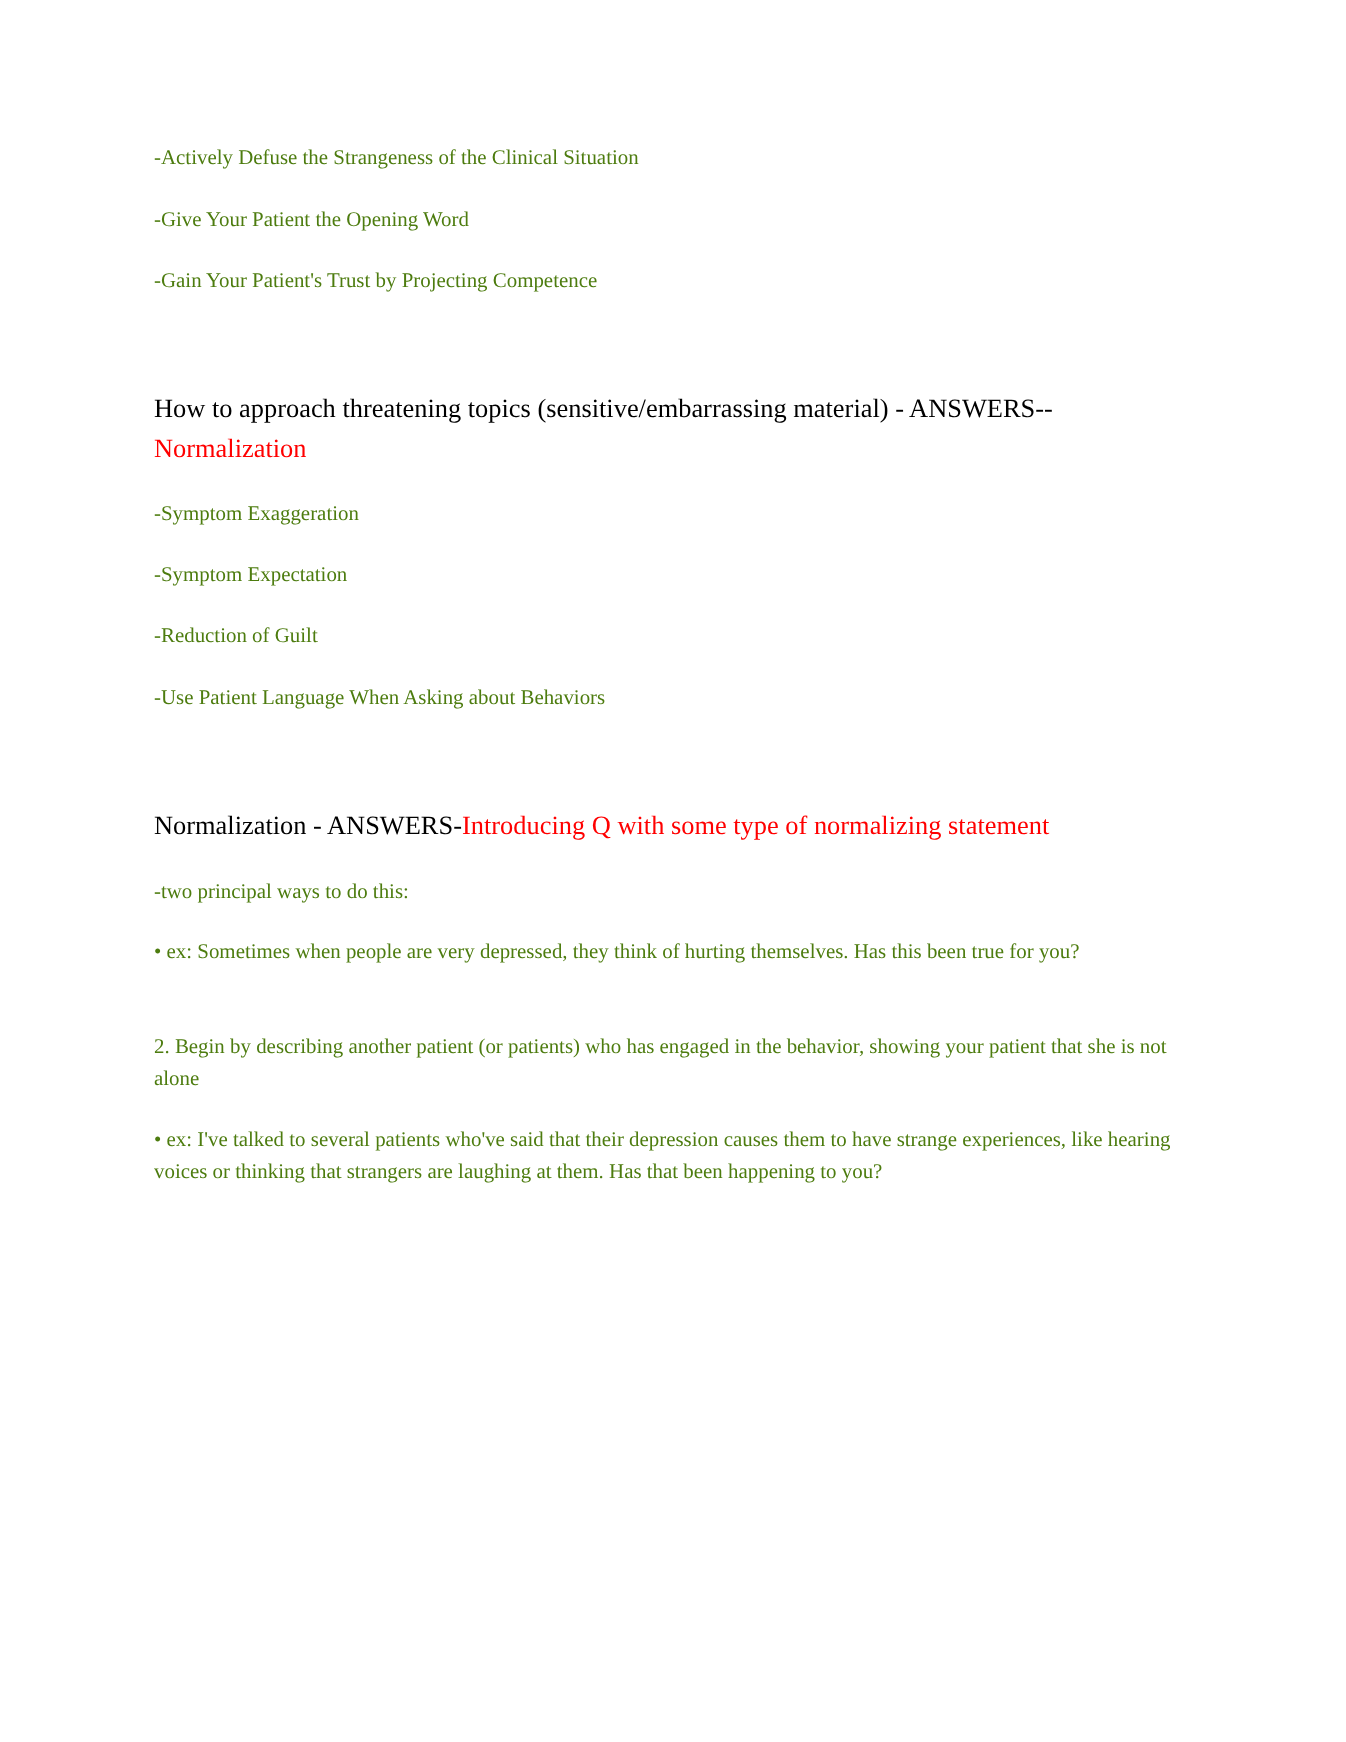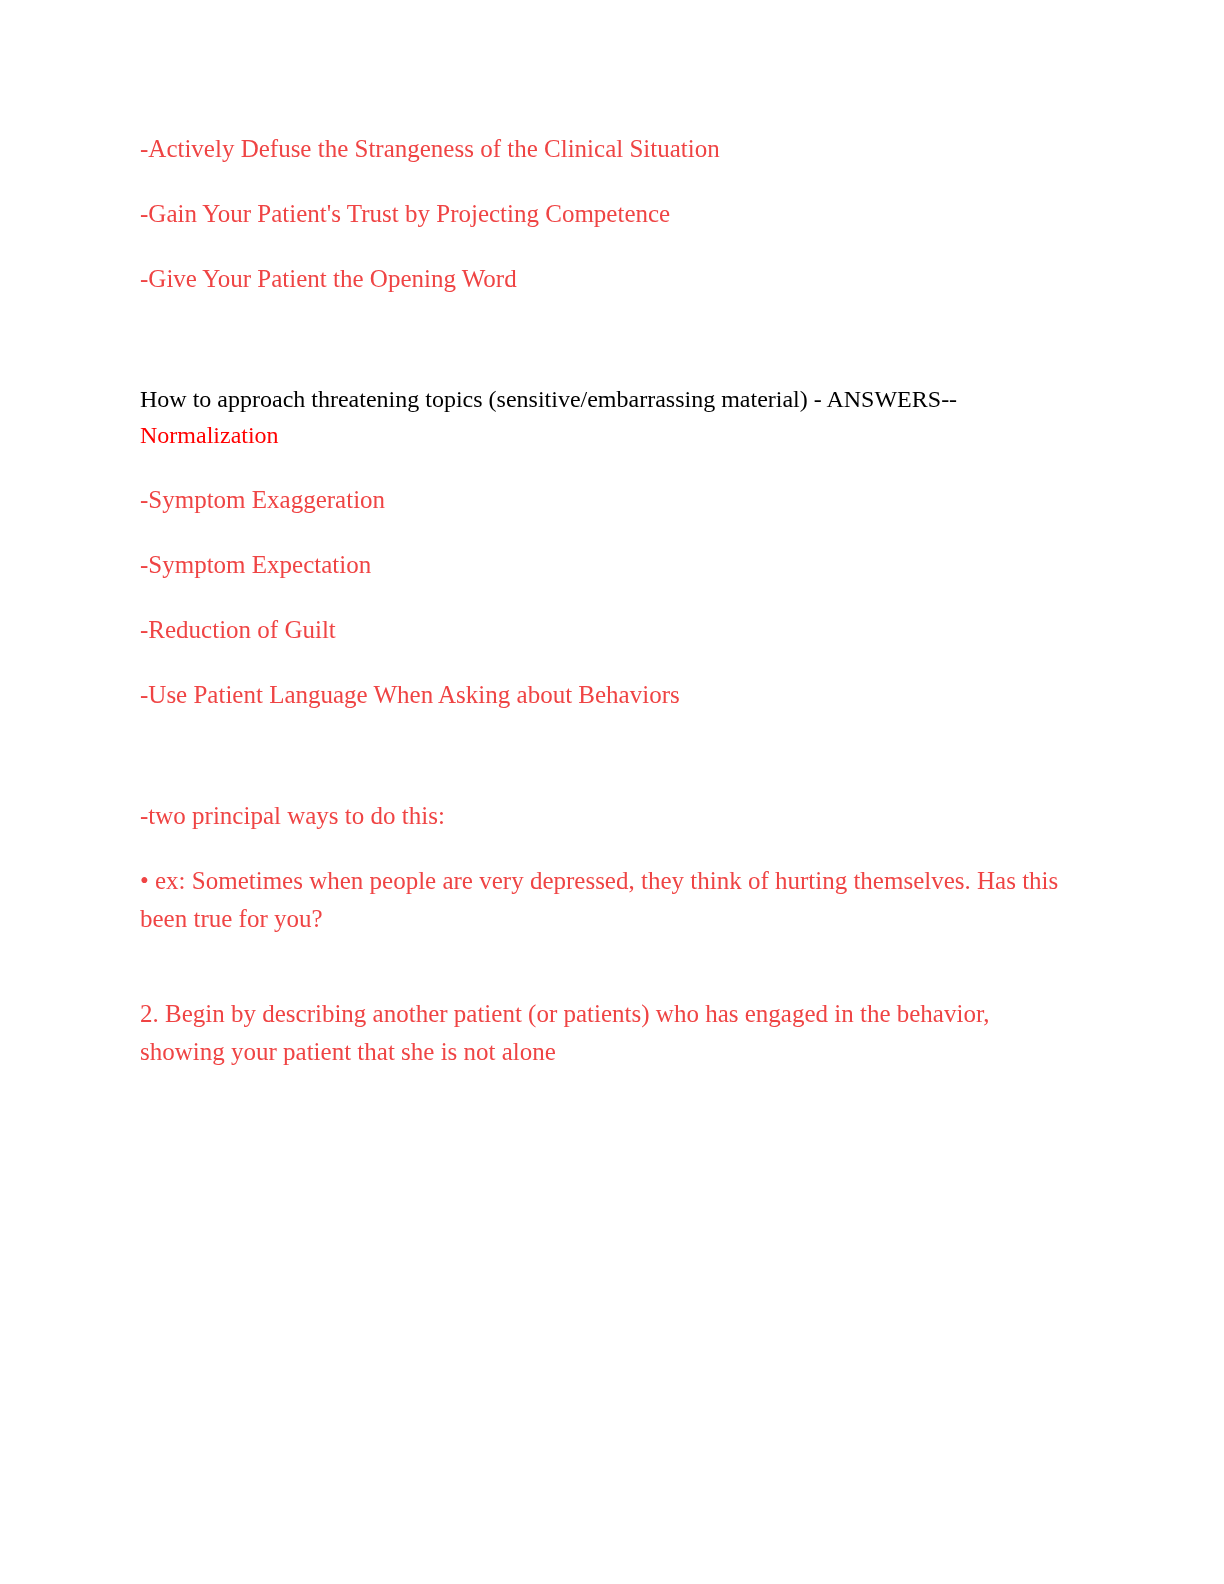--- a/index.html
+++ b/index.html
@@ -27,62 +27,66 @@
   .spacer-sm {
     height: 30px;
   }
   .ans {
     color: #ff0000;
   }
   .q {
     color: #000000;
   }
   .redline {
-    color: #ef4444;
+    color: #4d7c0f;
     margin: 0 0 27px 0;
-    font-size: 25px;
+    font-size: 19px;
     line-height: 1.52;
   }
   .wrapline {
     margin: 0 0 27px 0;
     font-size: 24px;
     line-height: 1.52;
   }
 </style>
 </head>
 <body>
 
 <div class="page">
 
   <div class="redline">-Actively Defuse the Strangeness of the Clinical Situation</div>
 
+  <div class="redline">-Give Your Patient the Opening Word</div>
+
   <div class="redline">-Gain Your Patient's Trust by Projecting Competence</div>
-
-  <div class="redline">-Give Your Patient the Opening Word</div>
 
   <div class="spacer-lg"></div>
 
   <div class="wrapline">
     <span class="q">How to approach threatening topics (sensitive/embarrassing material) - ANSWERS--</span><span class="ans">Normalization</span>
   </div>
 
   <div class="redline">-Symptom Exaggeration</div>
 
   <div class="redline">-Symptom Expectation</div>
 
   <div class="redline">-Reduction of Guilt</div>
 
   <div class="redline">-Use Patient Language When Asking about Behaviors</div>
 
   <div class="spacer-lg"></div>
 
+  <div class="wrapline">
+    <span class="q">Normalization - ANSWERS-</span><span class="ans">Introducing Q with some type of normalizing statement</span>
+  </div>
 
   <div class="redline">-two principal ways to do this:</div>
 
 
   <div class="redline">• ex: Sometimes when people are very depressed, they think of hurting themselves. Has this been true for you?</div>
 
   <div class="spacer-sm"></div>
 
   <div class="redline">2. Begin by describing another patient (or patients) who has engaged in the behavior, showing your patient that she is not alone</div>
 
+  <div class="redline">• ex: I've talked to several patients who've said that their depression causes them to have strange experiences, like hearing voices or thinking that strangers are laughing at them. Has that been happening to you?</div>
 
 </div>
 
 </body></html>

